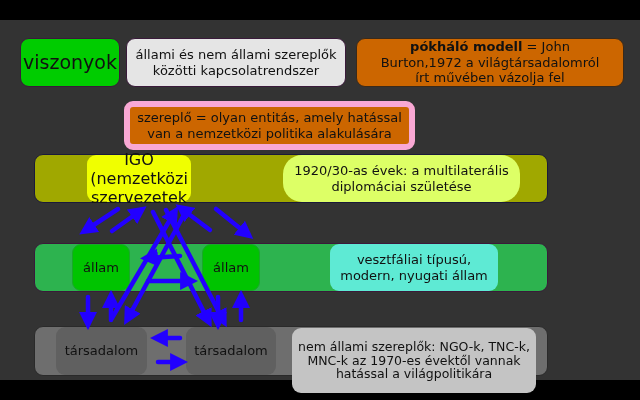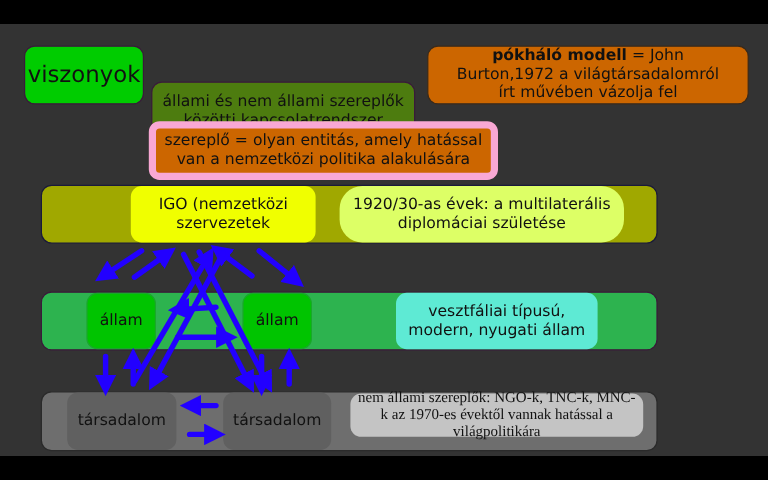--- a/index.html
+++ b/index.html
@@ -13,34 +13,34 @@
   </style>
 </head>
 <body>
 
 <div class="stage"></div>
 
 <div class="box" style="left:20px;top:38px;width:100px;height:49px;background:#00cc00;border:1px solid #3a1a3a;font-size:19px;">
   <span>viszonyok</span>
 </div>
 
-<div class="box" style="left:126px;top:38px;width:220px;height:49px;background:#4d7c0f;border:1px solid #3a1a3a;font-size:13px;padding:0 6px;margin-top:30px;">
+<div class="box" style="left:126px;top:38px;width:220px;height:49px;background:#e5e5e5;border:1px solid #3a1a3a;font-size:13px;padding:0 6px;">
   <span>állami és nem állami szereplők közötti kapcsolatrendszer</span>
 </div>
 
 <div class="box" style="left:356px;top:38px;width:268px;height:49px;background:#cc6600;border:1px solid #3a2a1a;font-size:13px;padding:0 17px;">
   <span><span class="b">pókháló modell</span><span> = John Burton,1972 a világtársadalomról írt művében vázolja fel</span></span>
 </div>
 
 <div class="box" style="left:124px;top:101px;width:291px;height:49px;background:#cc6600;border:6px solid #f9a8d4;font-size:13px;padding:0 6px;">
   <span>szereplő = olyan entitás, amely hatással van a nemzetközi politika alakulására</span>
 </div>
 
 <div class="band" style="left:34px;top:154px;width:514px;height:49px;background:#a0a800;border:1px solid #1a1a3a;"></div>
-<div class="box" style="left:109px;top:155px;width:154px;height:47px;background:#f0ff00;font-size:13px;padding:0 6px;">
+<div class="box" style="left:87px;top:155px;width:104px;height:47px;background:#f0ff00;font-size:16px;padding:0 6px;">
   <span>IGO (nemzetközi szervezetek</span>
 </div>
 <div class="box" style="left:283px;top:155px;width:237px;height:47px;background:#ddff66;font-size:13px;padding:0 6px;border-radius:19px;">
   <span>1920/30-as évek: a multilaterális diplomáciai születése</span>
 </div>
 
 <div class="band" style="left:34px;top:243px;width:514px;height:49px;background:#2db34f;border:1px solid #3a1a3a;"></div>
 <div class="box" style="left:72px;top:244px;width:58px;height:47px;background:#00c400;border:1px solid #19a82a;font-size:13px;">
   <span>állam</span>
 </div>
@@ -51,21 +51,21 @@
   <span>vesztfáliai típusú, modern, nyugati állam</span>
 </div>
 
 <div class="band" style="left:34px;top:326px;width:514px;height:50px;background:#6e6e6e;border:1px solid #2a2a2a;"></div>
 <div class="box" style="left:56px;top:327px;width:91px;height:48px;background:#606060;font-size:13px;">
   <span>társadalom</span>
 </div>
 <div class="box" style="left:186px;top:327px;width:90px;height:48px;background:#606060;font-size:13px;">
   <span>társadalom</span>
 </div>
-<div class="box" style="left:292px;top:328px;width:244px;height:36px;background:#c4c4c4;font-size:12.5px;padding:0 6px;line-height:1.1;font-family:Liberation Serif, serif;">
+<div class="box" style="left:292px;top:328px;width:244px;height:65px;background:#c4c4c4;font-size:12.5px;padding:0 6px;line-height:1.1;">
   <span>nem állami szereplők: NGO-k, TNC-k, MNC-k az 1970-es évektől vannak hatással a világpolitikára</span>
 </div>
 
 <svg class="arrows" viewBox="0 0 640 400">
   <defs>
     <marker id="ah" markerWidth="4" markerHeight="4" refX="2.2" refY="2" orient="auto" markerUnits="strokeWidth">
       <path d="M0,0 L4,2 L0,4 z" fill="#2200ff"></path>
     </marker>
   </defs>
   <g stroke="#2200ff" stroke-width="4.5" fill="none" stroke-linecap="round" marker-end="url(#ah)">

